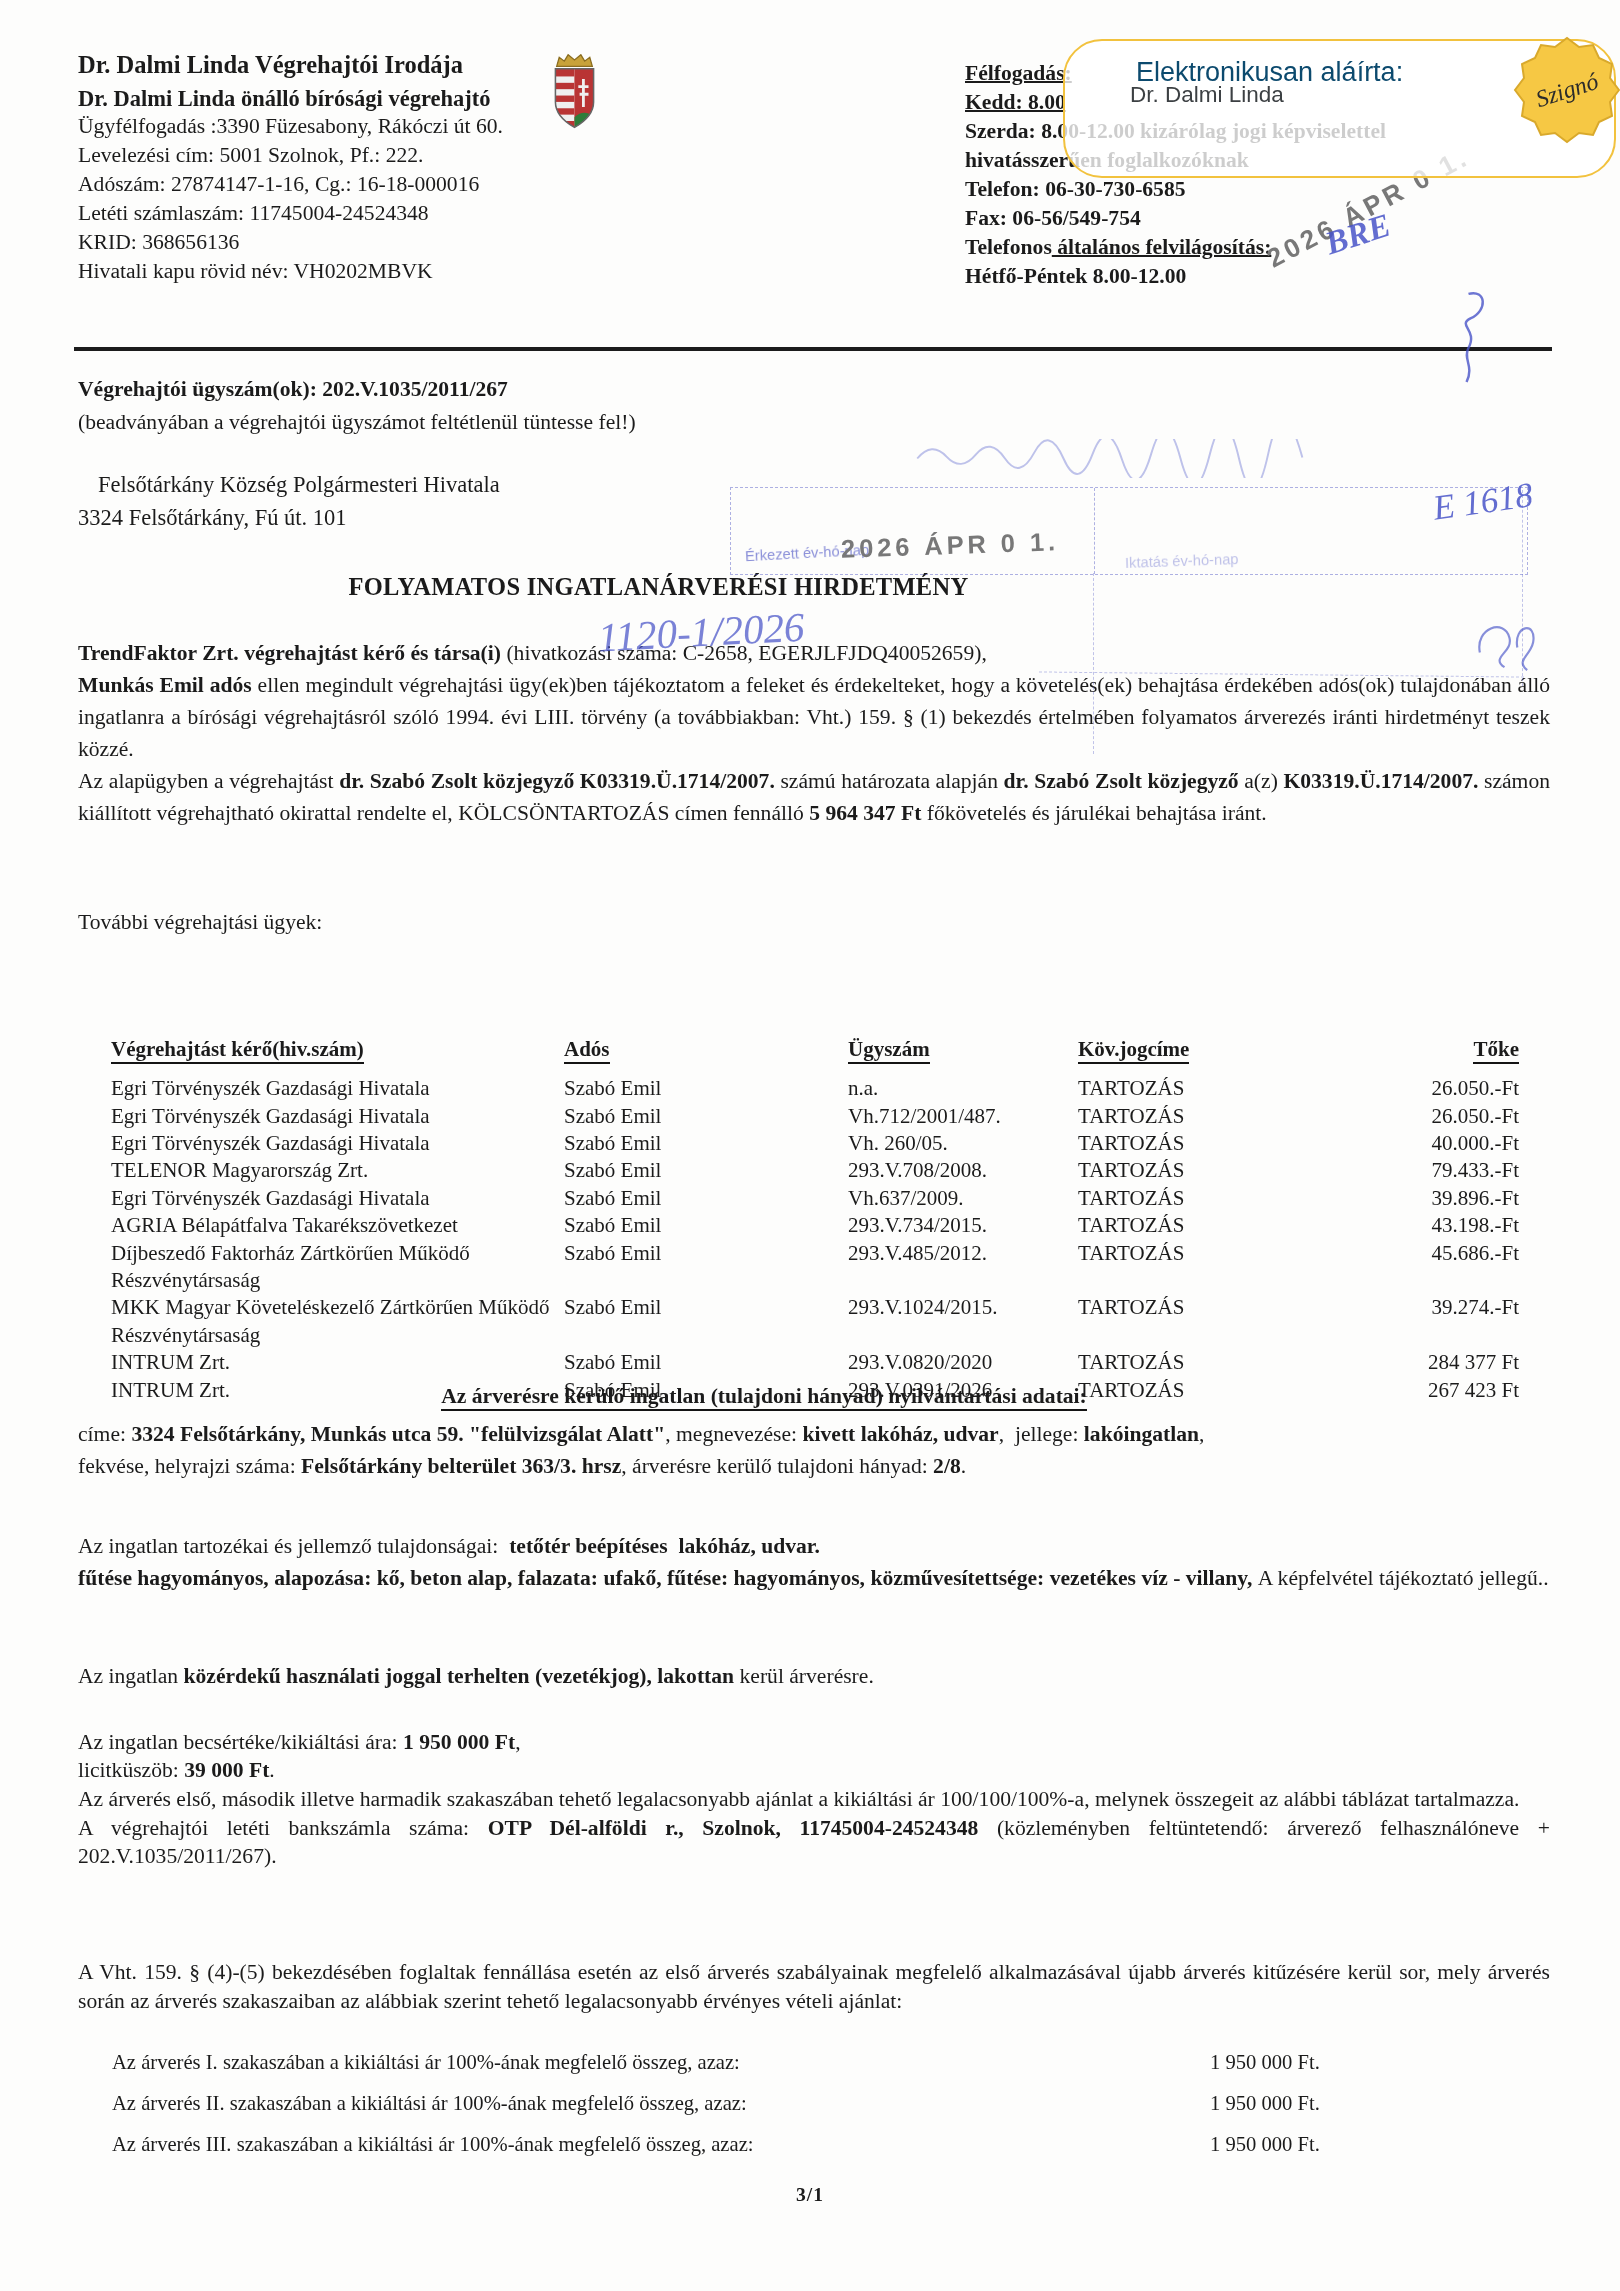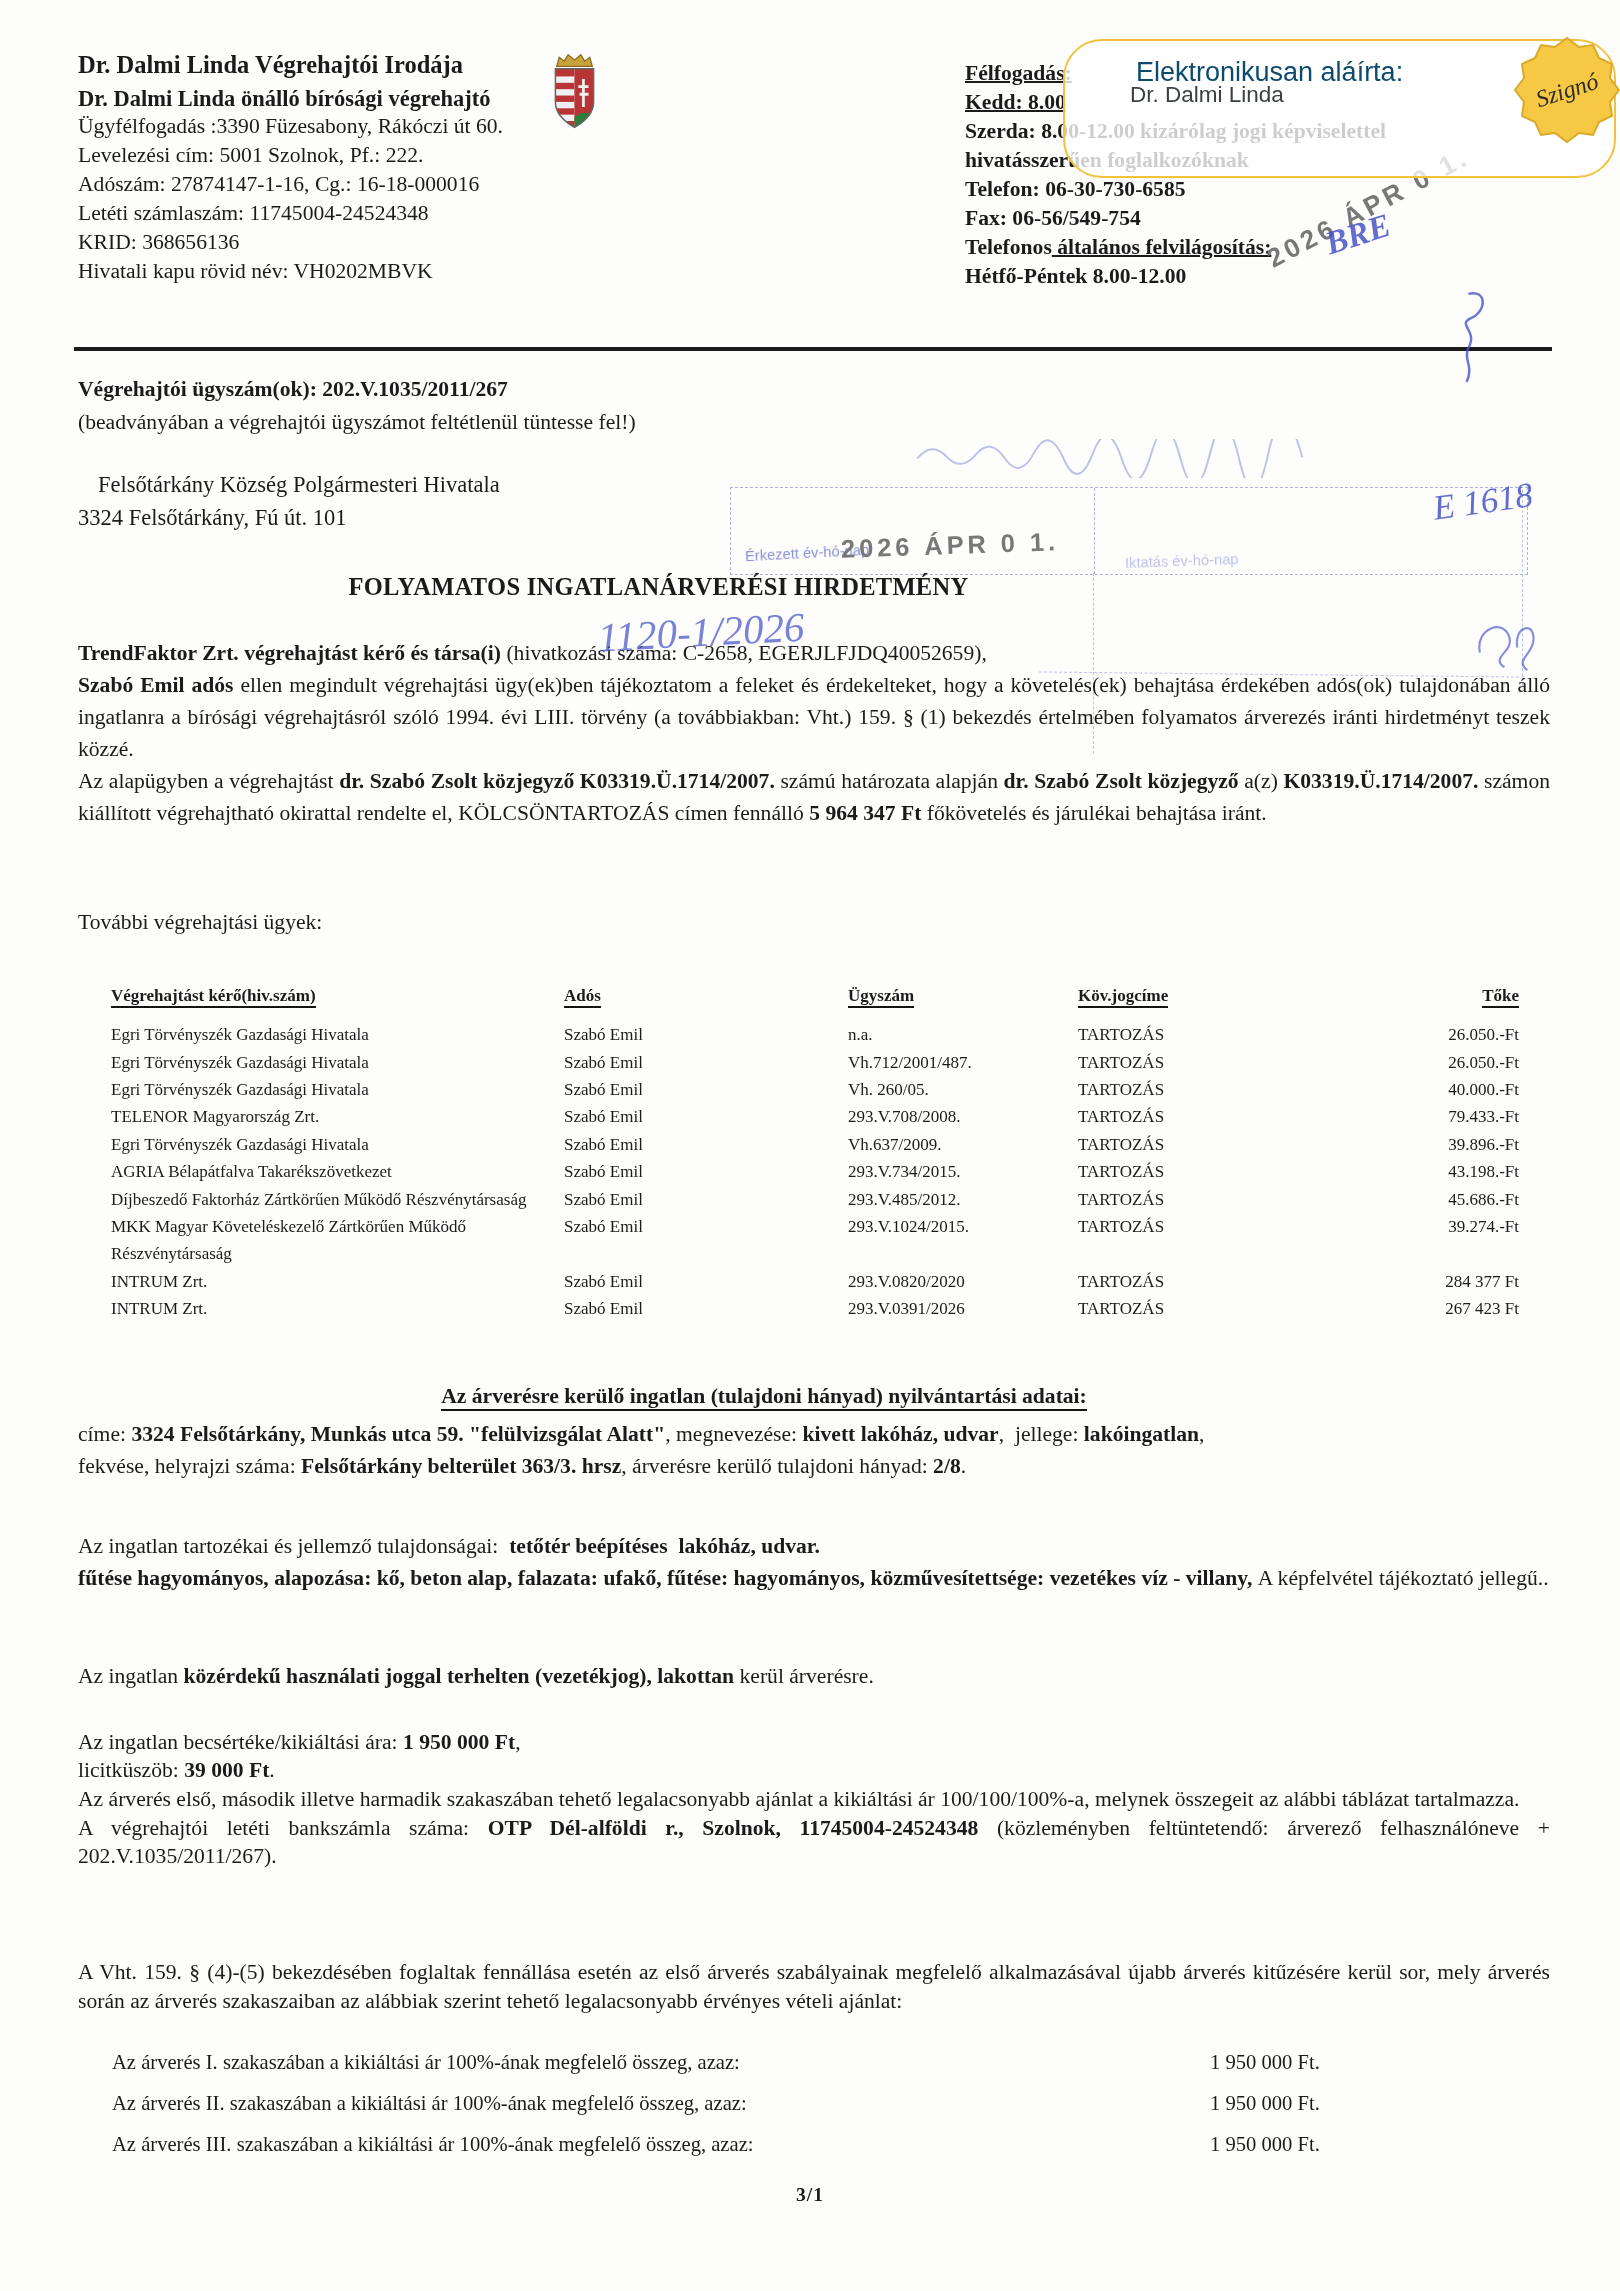--- a/index.html
+++ b/index.html
@@ -30,21 +30,21 @@
   .dashline{border-top:1px dashed rgba(77,85,196,.35);height:0;z-index:2;}
   .dashvert{border-left:1px dashed rgba(77,85,196,.35);width:0;z-index:2;}
   
   .caselabel{left:78px;top:377px;font-size:21.6px;font-weight:bold;}
   .casenote{left:78px;top:410px;font-size:21.6px;}
   .addr1{left:78px;top:472px;font-size:22.5px;margin-left:20px;}
   .addr2{left:78px;top:505px;font-size:22.5px;}
   .title{left:78px;top:573px;width:1161px;text-align:center;font-size:24.5px;font-weight:bold;letter-spacing:0.3px;}
   .intro{left:78px;top:637px;width:1472px;font-size:21.6px;line-height:32px;}
   .morelabel{left:78px;top:910px;font-size:21.6px;}
-  .tbl{left:111px;top:982px;width:1408px;font-size:17px;line-height:27.4px;}
+  .tbl{left:111px;top:1036px;width:1408px;font-size:21px;line-height:27.4px;}
   .trow{display:grid;grid-template-columns:453px 284px 230px 294px 147px;align-items:start;}
   .thead{margin-bottom:11.8px;font-weight:bold;}
   .th span{border-bottom:2.5px solid #141414;padding-bottom:1px;}
   .cell-right{text-align:right;}
   .secheading{left:78px;top:1384px;width:1372px;text-align:center;font-size:21.6px;font-weight:bold;}
   .secheading span{border-bottom:2.5px solid #141414;padding-bottom:1px;}
   .property{left:78px;top:1418px;width:1472px;font-size:21.6px;line-height:32px;}
   .featline{left:78px;top:1534px;width:1472px;font-size:21.6px;}
   .featdetail{left:78px;top:1564px;width:1472px;font-size:21.6px;line-height:29px;}
   .encumb{left:78px;top:1664px;width:1472px;font-size:21.6px;}
@@ -155,21 +155,21 @@
   <div class="abs ink" style="left:598px;top:608px;font-size:41px;transform:rotate(-3deg);opacity:.85;">1120-1/2026</div>
   <div class="abs" style="left:1470px;top:613px;z-index:2;">
     <svg width="69" height="69" viewBox="0 0 70 70">
       <path d="M10 40 C 5 15, 35 5, 40 25 C 44 40, 20 45, 35 55 M48 35 C 44 12, 68 8, 64 30 C 61 44, 46 48, 58 58" fill="none" stroke="rgba(72,84,200,.65)" stroke-width="2.2"></path>
     </svg>
   </div>
 
   <div class="abs title">FOLYAMATOS INGATLANÁRVERÉSI HIRDETMÉNY</div>
 
   <div class="abs intro para"><span class="b">TrendFaktor Zrt. végrehajtást kérő és társa(i) </span><span>(hivatkozási száma: C-2658, EGERJLFJDQ40052659),
-</span><span class="b">Szabó Emil adós </span><span>ellen megindult végrehajtási ügy(ek)ben tájékoztatom a feleket és érdekelteket, hogy a követelés(ek) behajtása érdekében adós(ok) tulajdonában álló ingatlanra a bírósági végrehajtásról szóló 1994. évi LIII. törvény (a továbbiakban: Vht.) 159. § (1) bekezdés értelmében folyamatos árverezés iránti hirdetményt teszek közzé.
+</span><span class="b">Munkás Emil adós </span><span>ellen megindult végrehajtási ügy(ek)ben tájékoztatom a feleket és érdekelteket, hogy a követelés(ek) behajtása érdekében adós(ok) tulajdonában álló ingatlanra a bírósági végrehajtásról szóló 1994. évi LIII. törvény (a továbbiakban: Vht.) 159. § (1) bekezdés értelmében folyamatos árverezés iránti hirdetményt teszek közzé.
 Az alapügyben a végrehajtást </span><span class="b">dr. Szabó Zsolt közjegyző K03319.Ü.1714/2007. </span><span>számú határozata alapján </span><span class="b">dr. Szabó Zsolt közjegyző </span><span>a(z) </span><span class="b">K03319.Ü.1714/2007. </span><span>számon kiállított végrehajtható okirattal rendelte el, KÖLCSÖNTARTOZÁS címen fennálló </span><span class="b">5 964 347 Ft </span><span>főkövetelés és járulékai behajtása iránt.</span></div>
 
   <div class="abs morelabel">További végrehajtási ügyek:</div>
 
   <div class="abs tbl">
     <div class="trow thead">
       <div class="th"><span>Végrehajtást kérő(hiv.szám)</span></div>
       <div class="th"><span>Adós</span></div>
       <div class="th"><span>Ügyszám</span></div>
       <div class="th"><span>Köv.jogcíme</span></div>

